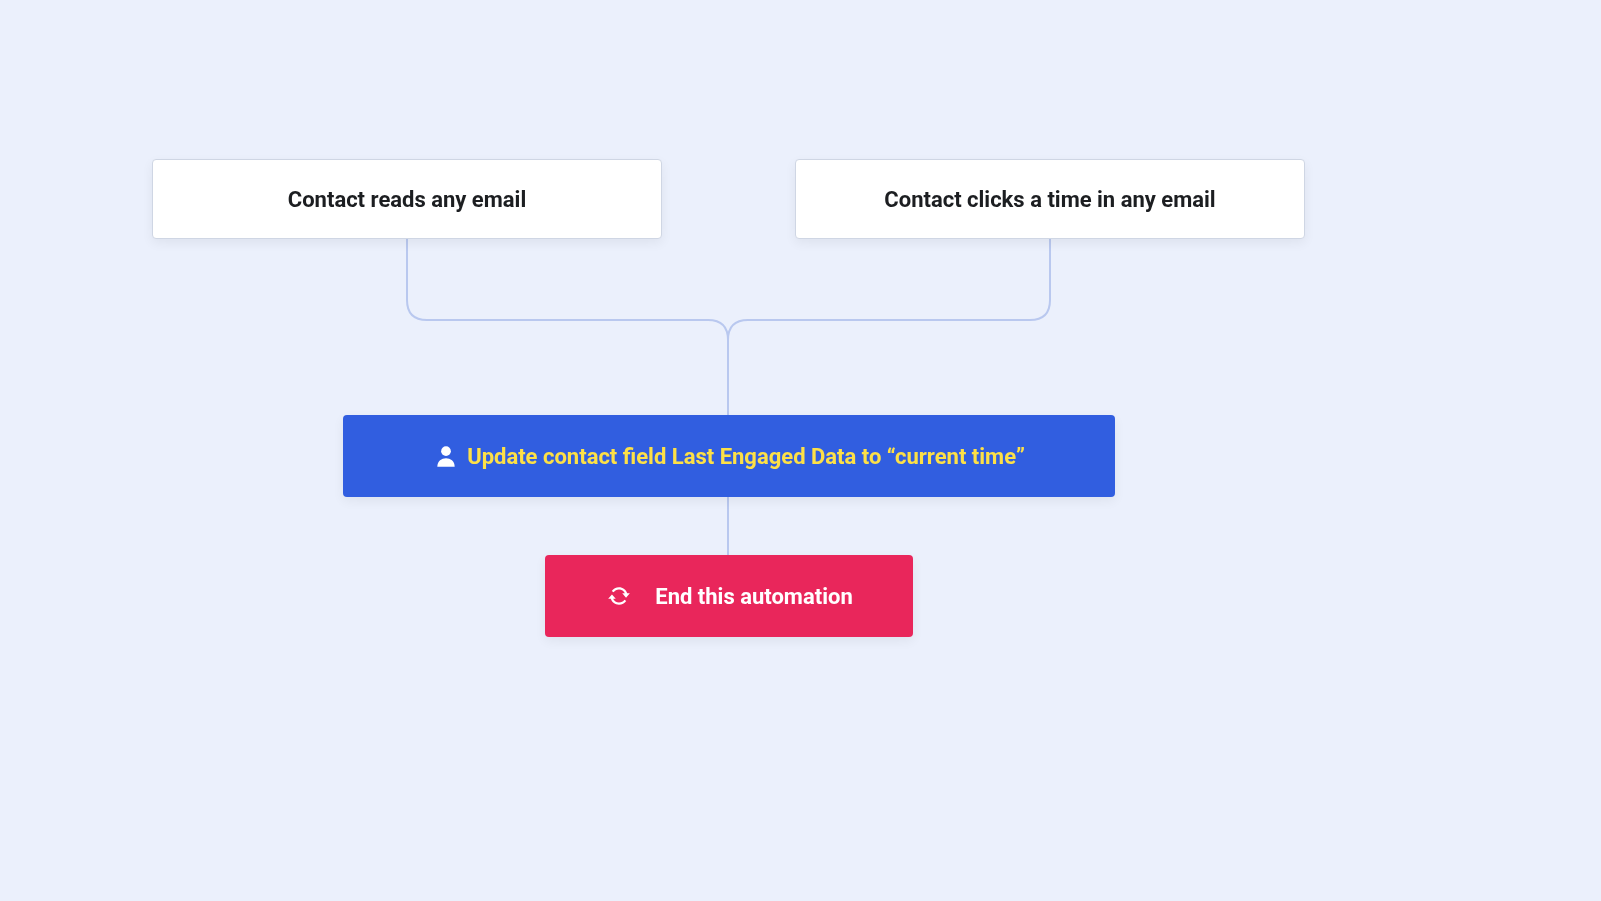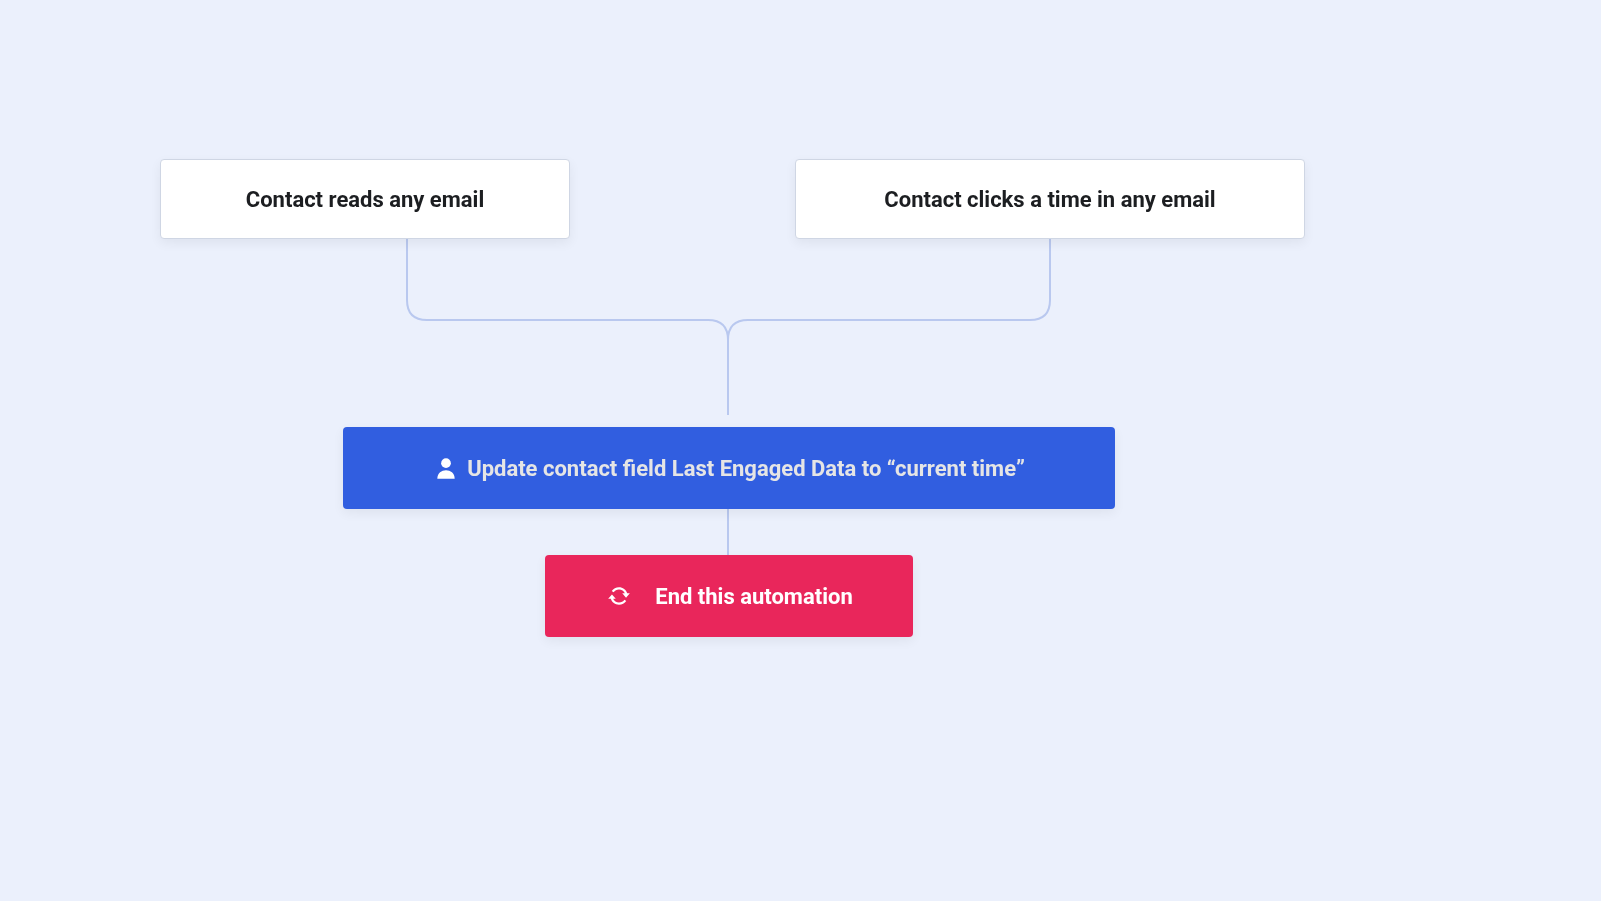--- a/index.html
+++ b/index.html
@@ -37,26 +37,25 @@
   }
   .trigger {
     background: #ffffff;
     border: 1px solid #cfd6e4;
     color: #1c1e21;
     font-size: 22px;
     height: 80px;
   }
   .action-update {
     background: #315ee0;
-    color: #e5e5e5;
+    color: #fde047;
     font-size: 22px;
     height: 82px;
     gap: 8px;
     padding: 0 30px;
-    margin-top: 12px;
   }
   .action-end {
     background: #e9265b;
     color: #ffffff;
     font-size: 22px;
     height: 82px;
     gap: 22px;
     padding: 0 30px;
   }
   .icon {
@@ -69,21 +68,21 @@
 <body>
 
 <div class="canvas">
 
   <svg class="connectors" viewBox="0 0 1601 901">
     <path d="M 407 239 L 407 300 Q 407 320 427 320 L 708 320 Q 728 320 728 340 L 728 415" stroke="#b9c8ef" stroke-width="2" fill="none"></path>
     <path d="M 1050 239 L 1050 300 Q 1050 320 1030 320 L 748 320 Q 728 320 728 340 L 728 415" stroke="#b9c8ef" stroke-width="2" fill="none"></path>
     <line x1="728" y1="497" x2="728" y2="555" stroke="#b9c8ef" stroke-width="2"></line>
   </svg>
 
-  <div class="node trigger" style="left:152px; top:159px; width:410px;margin-left:8px;">
+  <div class="node trigger" style="left:152px; top:159px; width:510px;">
     <span>Contact reads any email</span>
   </div>
 
   <div class="node trigger" style="left:795px; top:159px; width:510px;">
     <span>Contact clicks a time in any email</span>
   </div>
 
   <div class="node action-update" style="left:343px; top:415px; width:772px;">
     <span class="icon">
       <svg width="26" height="28" viewBox="0 0 24 24" fill="#ffffff">

